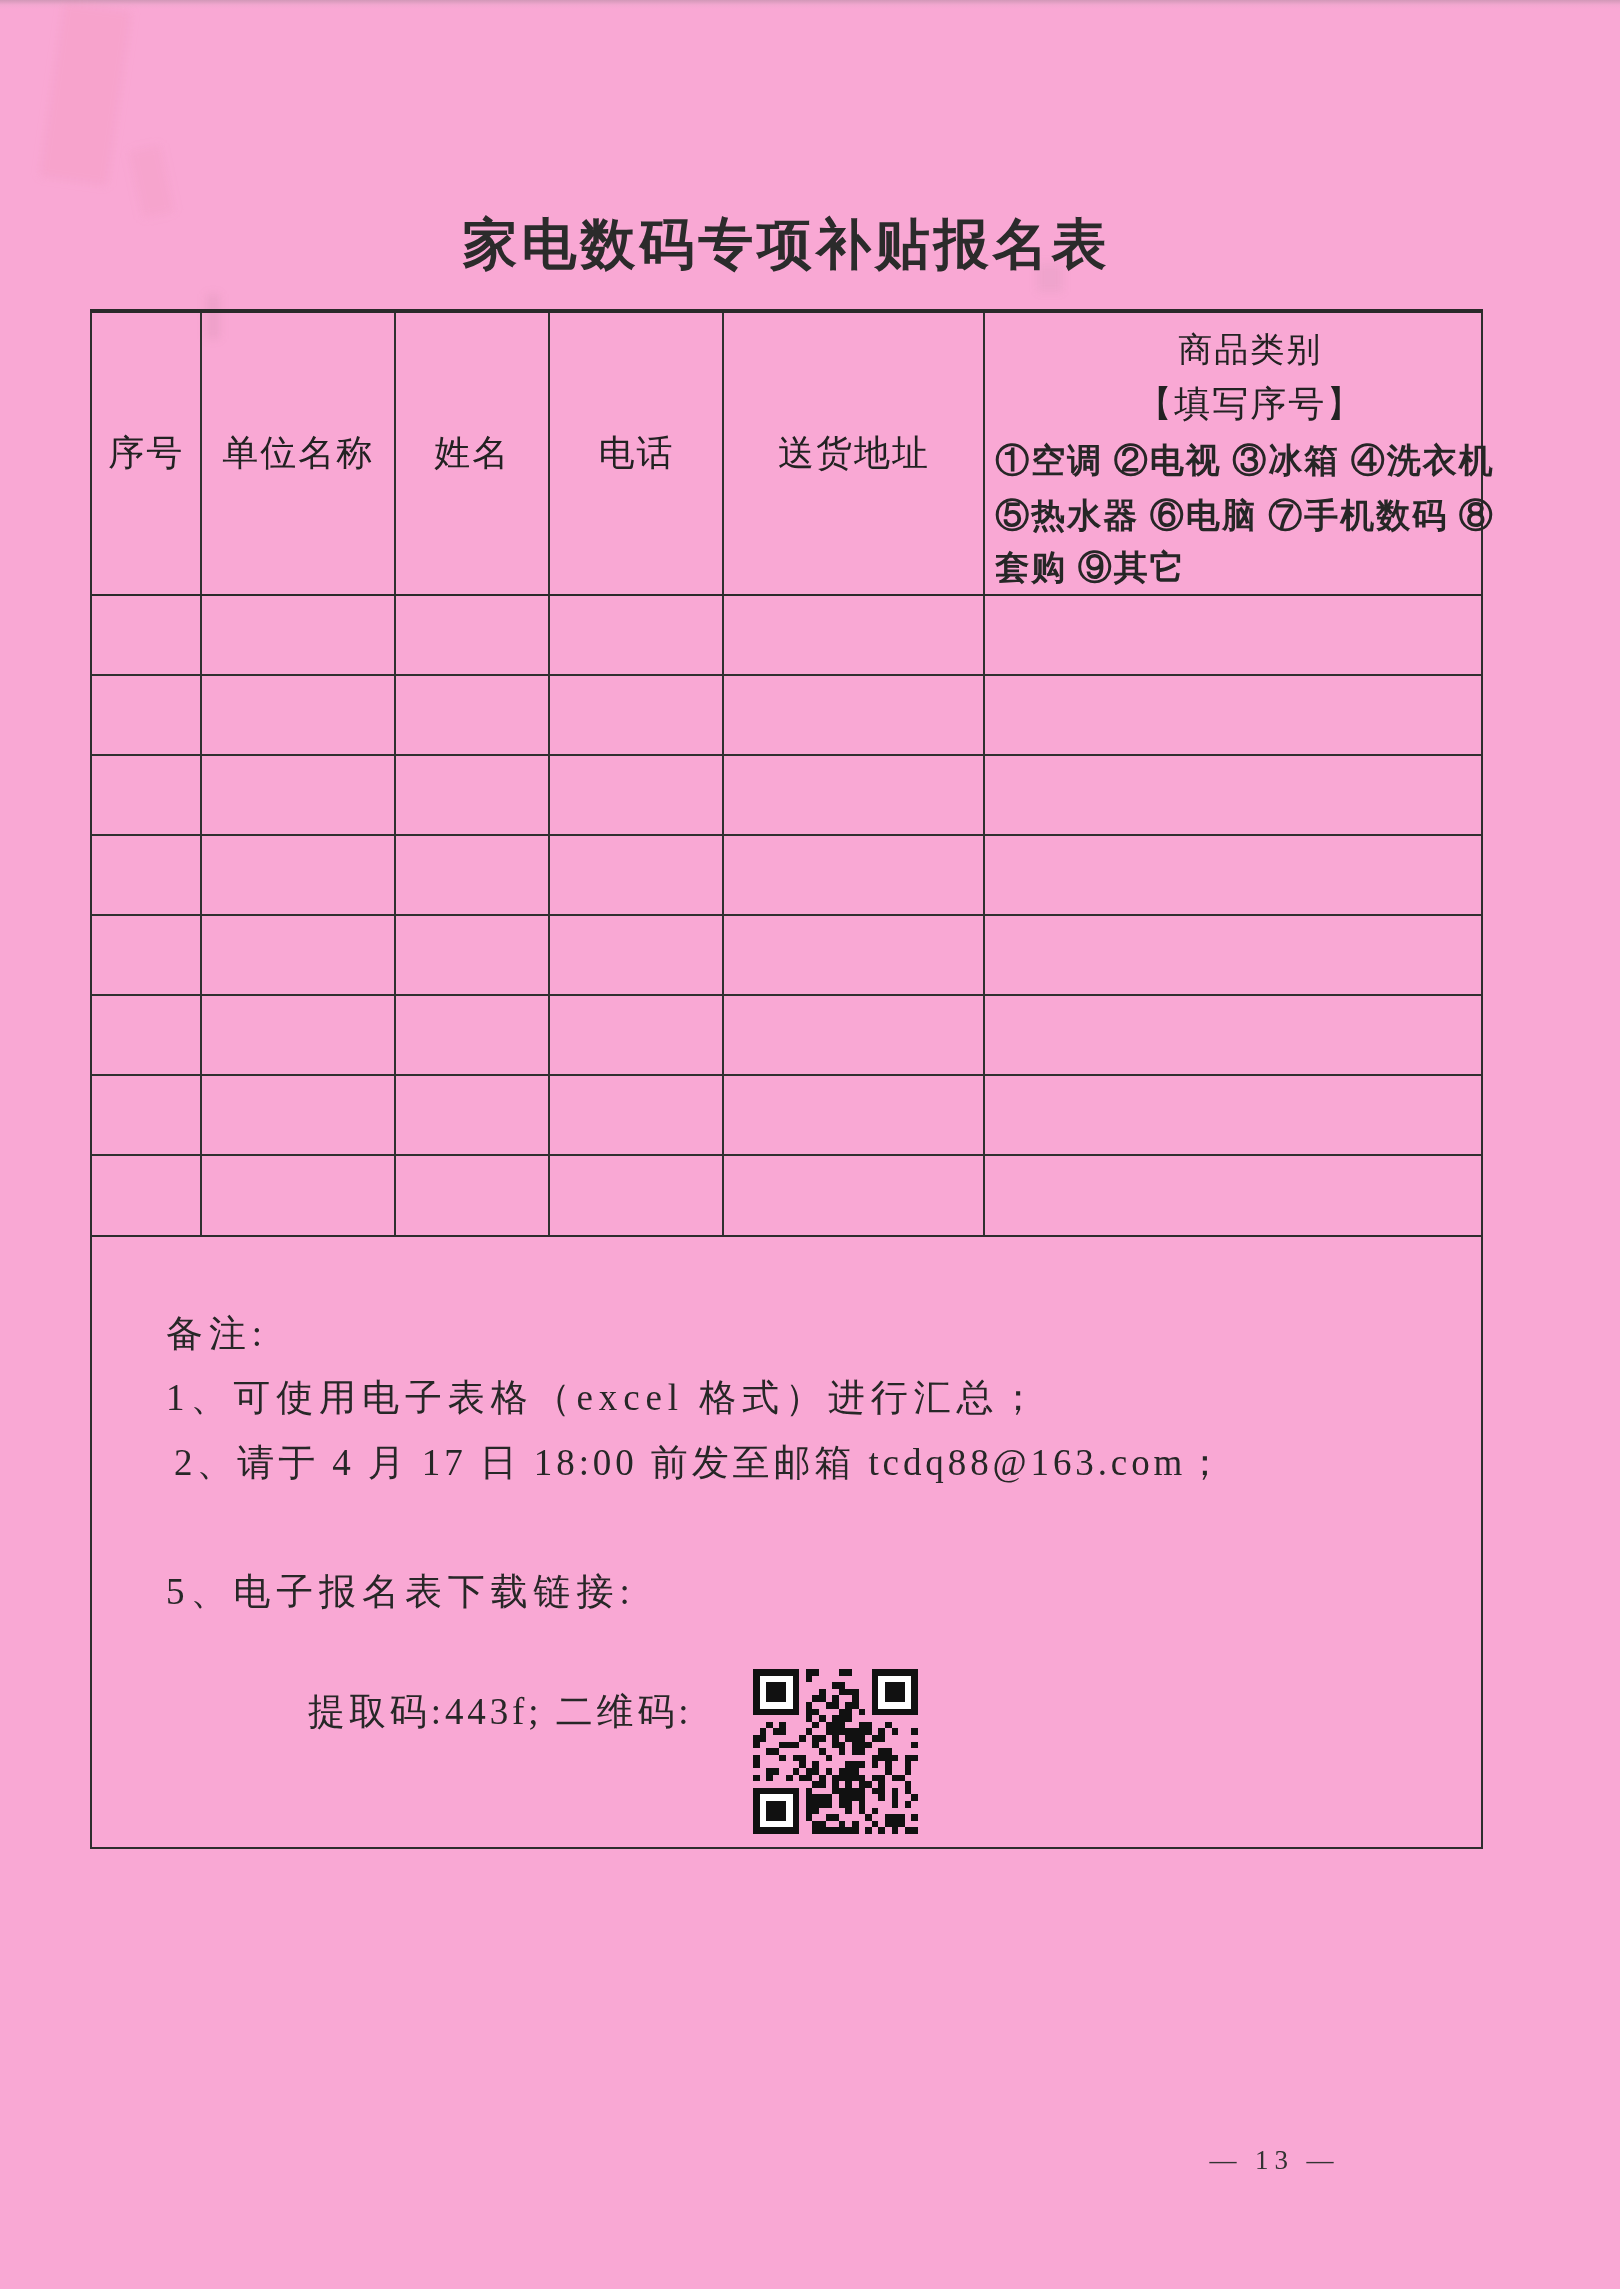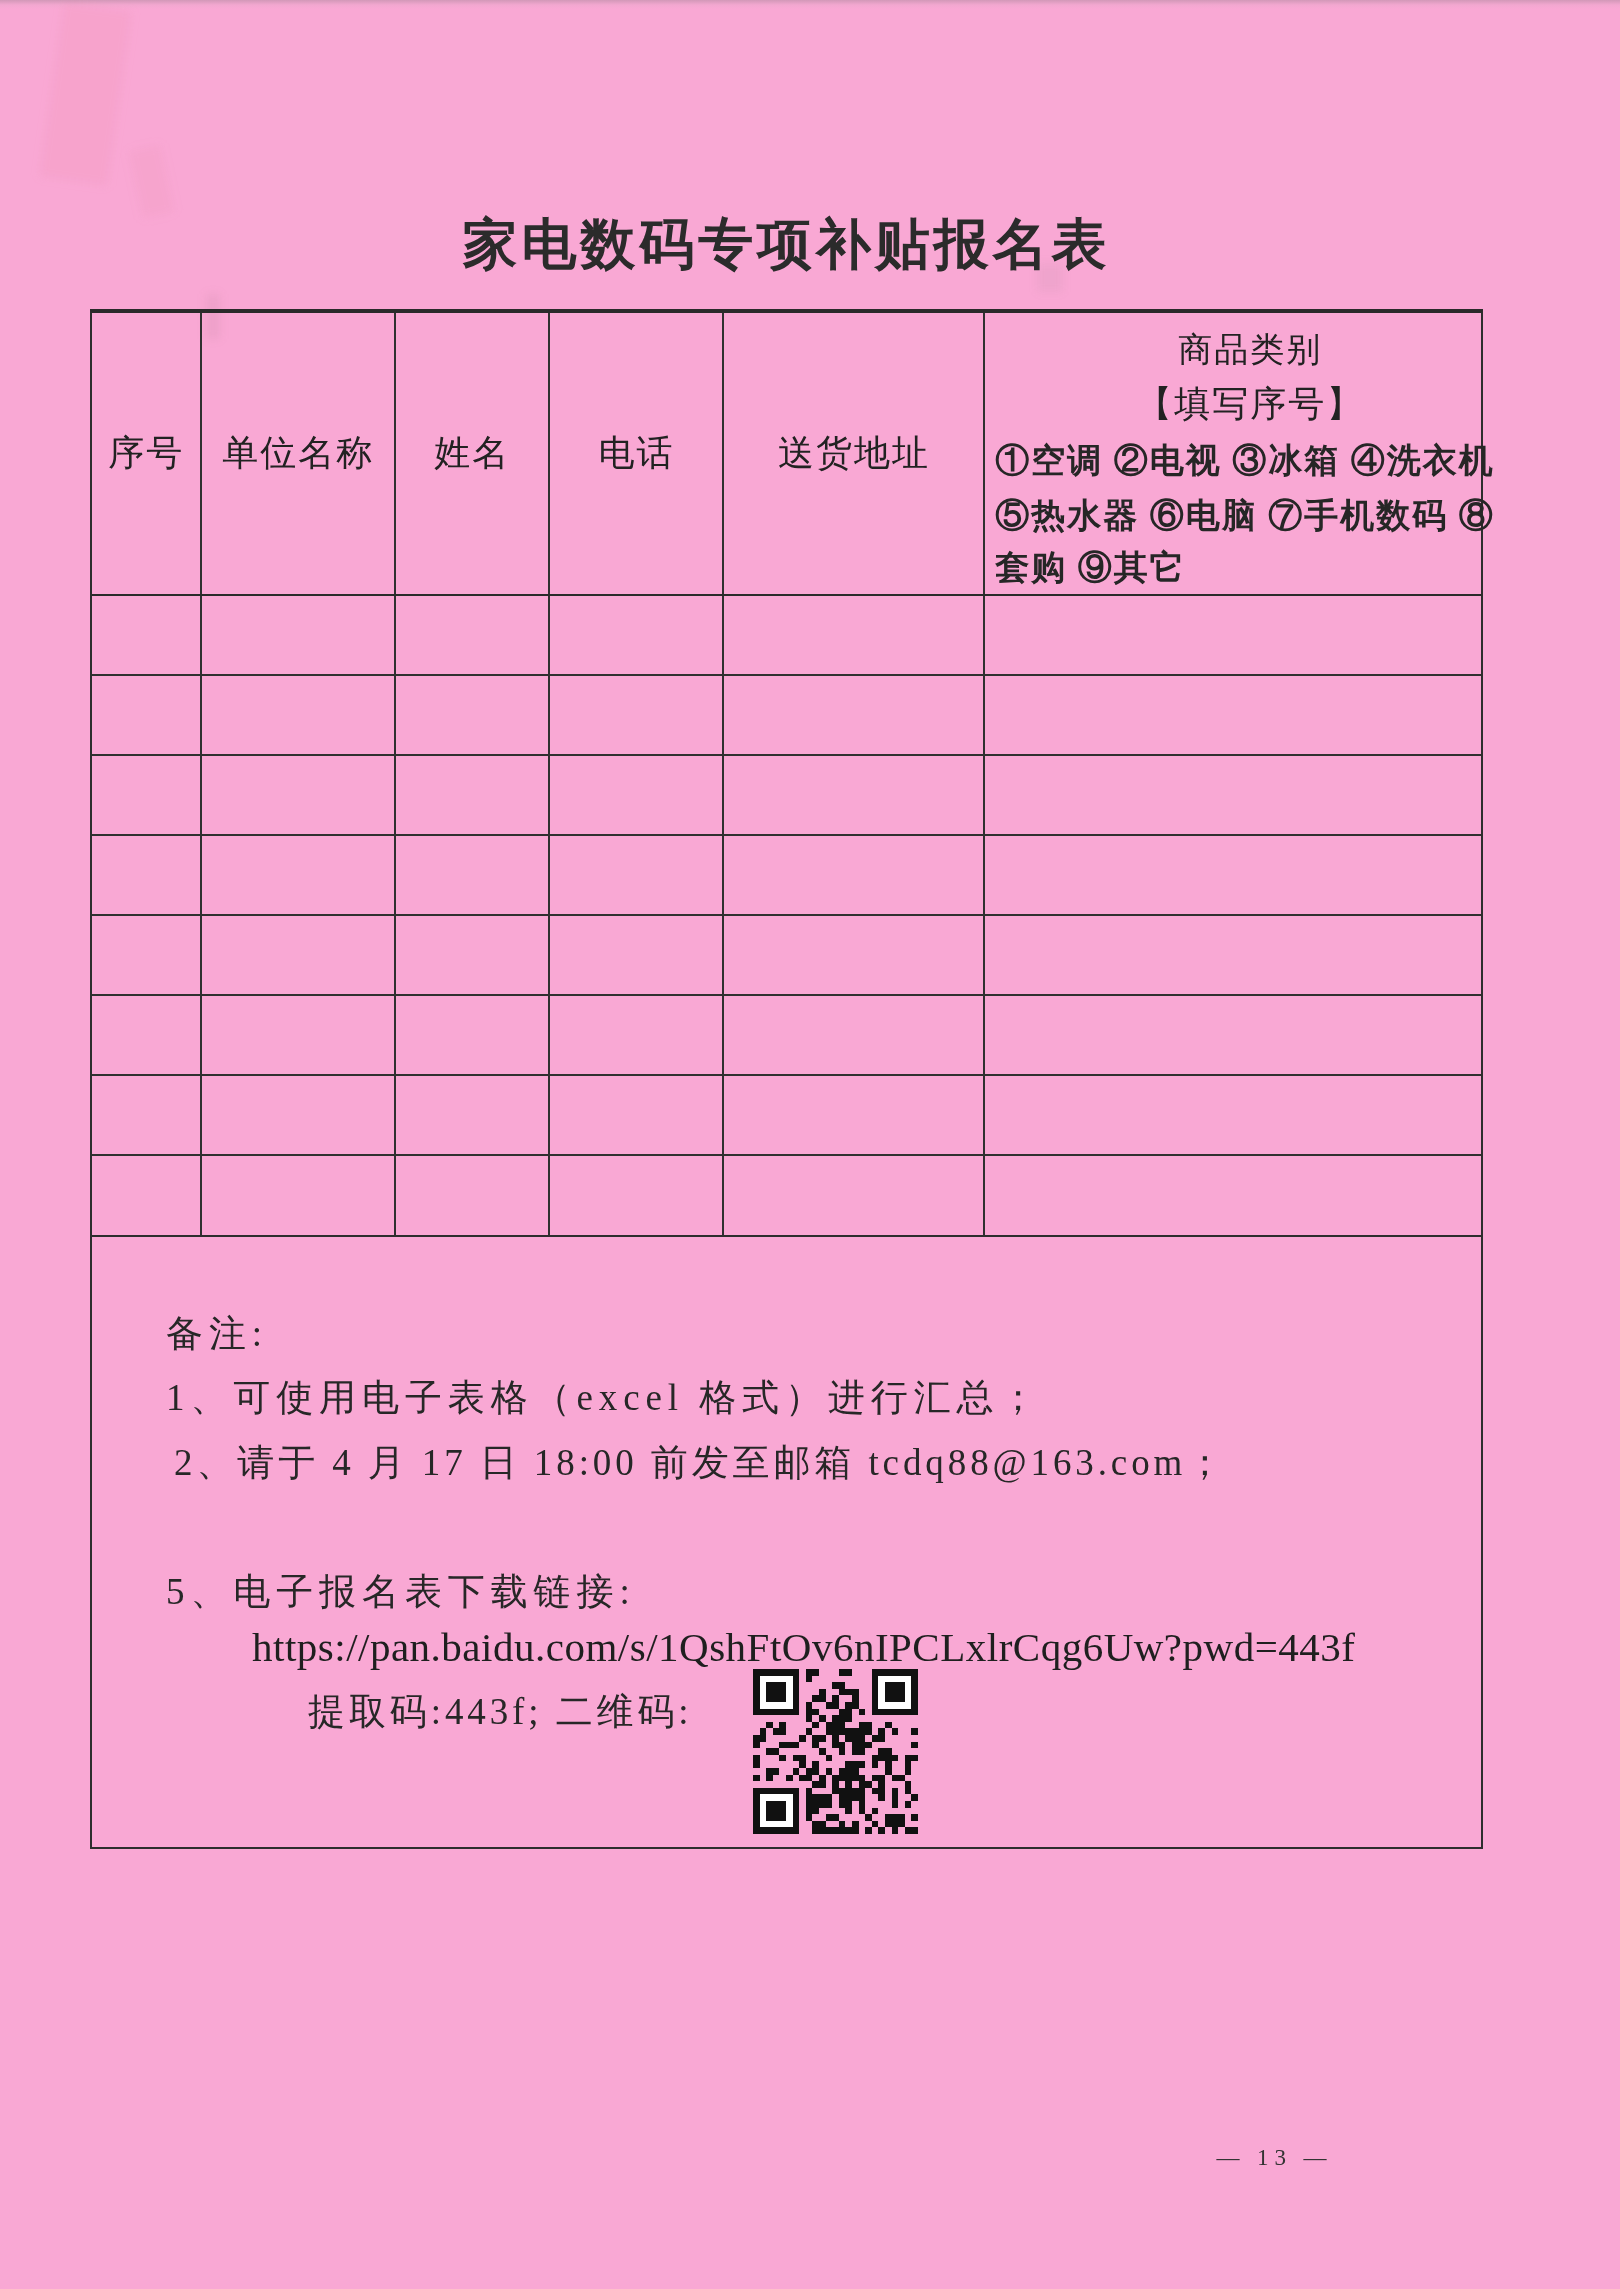--- a/index.html
+++ b/index.html
@@ -117,21 +117,21 @@
   .qr{
     position:absolute;left:661px;top:432px;
     width:165px;height:165px;
   }
   .qr svg{width:100%;height:100%;shape-rendering:crispEdges;}
 
   
   .page-number{
     position:absolute;left:1157px;top:2145px;width:235px;
     text-align:center;
-    font-size:23px;letter-spacing:5.9px;
+    font-size:27px;letter-spacing:5.9px;
     color:#333;
   }
 </style>
 </head>
 <body>
 
 <div class="page">
 
   <div class="scan-top-edge"></div>
   <div class="smudge a"></div>
@@ -233,21 +233,20 @@
             <td></td>
           </tr>
         </tbody>
     </table>
 
     <div class="notes">
       <div class="note-line n0">备注:</div>
       <div class="note-line n1">1、可使用电子表格（excel 格式）进行汇总；</div>
       <div class="note-line n2">2、请于 4 月 17 日 18:00 前发至邮箱 tcdq88@163.com；</div>
       <div class="note-line n4">5、电子报名表下载链接:</div>
-      <div class="url-line">https://pan.baidu.com/s/1QshFtOv6nIPCLxlrCqg6Uw?pwd=443f</div>
       <div class="code-line">提取码:443f; 二维码:</div>
       <div class="qr">
         <svg viewBox="0 0 25 25" xmlns="http://www.w3.org/2000/svg" fill="#111">
             <rect x="8" y="0" width="1" height="1"></rect>
             <rect x="9" y="0" width="1" height="1"></rect>
             <rect x="13" y="0" width="1" height="1"></rect>
             <rect x="14" y="0" width="1" height="1"></rect>
             <rect x="8" y="1" width="1" height="1"></rect>
             <rect x="12" y="2" width="1" height="1"></rect>
             <rect x="13" y="2" width="1" height="1"></rect>

